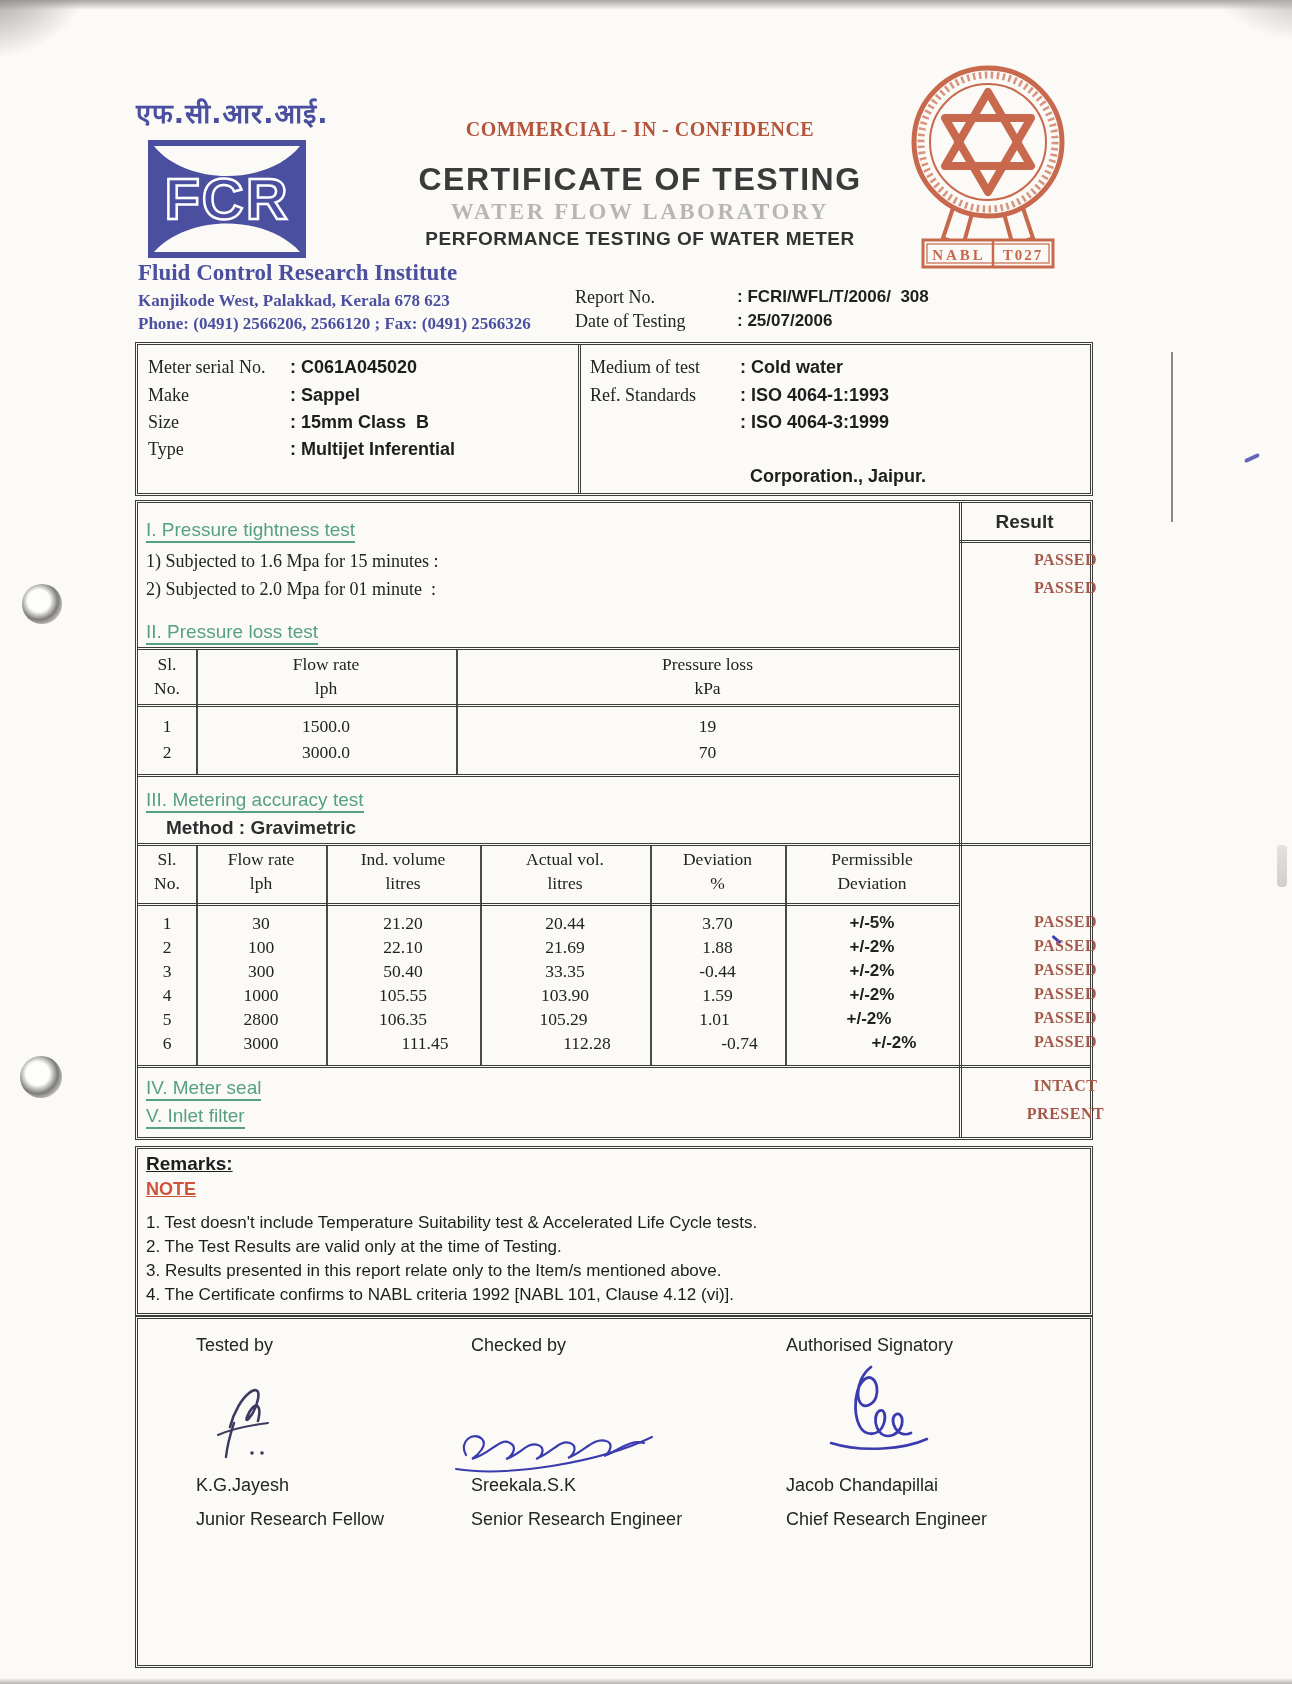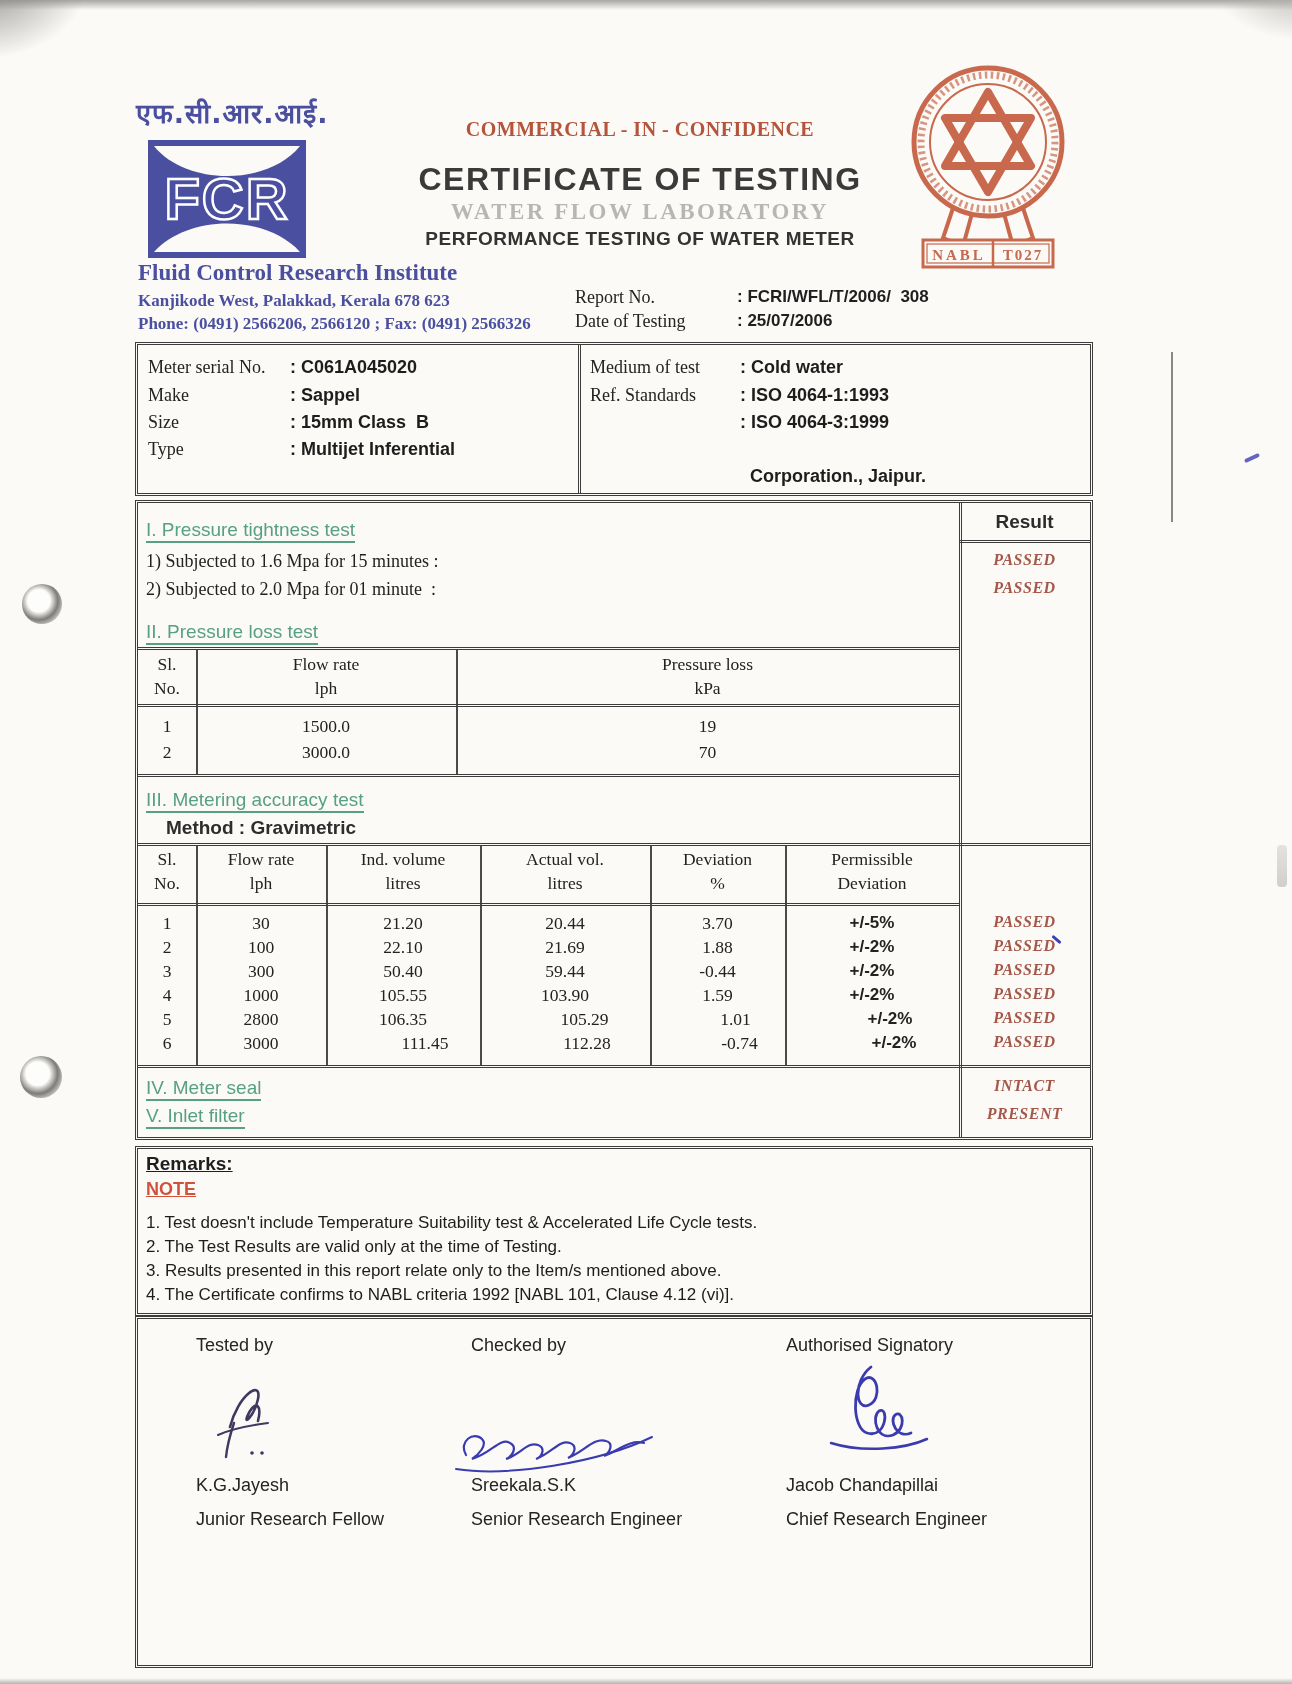--- a/index.html
+++ b/index.html
@@ -36,21 +36,21 @@
   .hsep{border-top:3px double #3c3c3c;height:0;}
   
   .mrow{display:flex;font-size:18px;}
   .mlabel{display:inline-block;}
   .mval{font-family:"Liberation Sans",sans-serif;font-weight:bold;color:#1d1d1d;}
   
   .sec-title{font-family:"Liberation Sans",sans-serif;font-weight:normal;font-size:19px;color:#56a083;}
   .sec-title span{border-bottom:2px solid #56a083;padding-bottom:1px;}
   .body-serif{font-size:18px;color:#222;}
   .result-hdr{font-family:"Liberation Sans",sans-serif;font-weight:bold;font-size:19px;color:#2c2c2c;}
-  .passed{font-weight:bold;font-style:italic;font-size:16px;color:#a5584a;letter-spacing:.5px;}
+  .passed{font-weight:bold;font-size:16px;color:#a5584a;letter-spacing:.5px;padding-left:41px;}
   .res{position:absolute;left:821px;width:131px;text-align:center;}
   .tcell{text-align:center;font-size:17.5px;color:#222;}
   .trow{position:absolute;left:0;display:flex;}
   .perm{font-family:"Liberation Sans",sans-serif;font-weight:bold;font-size:17px;}
   .method{font-family:"Liberation Sans",sans-serif;font-weight:bold;font-size:19px;color:#2d2d2d;}
   
   .rem-title{font-family:"Liberation Sans",sans-serif;font-weight:bold;font-size:19px;color:#1e1e1e;text-decoration:underline;}
   .note-title{font-family:"Liberation Sans",sans-serif;font-weight:bold;font-size:18px;color:#d0523a;text-decoration:underline;}
   .note-item{font-family:"Liberation Sans",sans-serif;font-size:17px;color:#1d1d1d;}
   
@@ -222,37 +222,37 @@
           <span class="tcell" style="width:130px;">100</span>
           <span class="tcell" style="width:154px;">22.10</span>
           <span class="tcell" style="width:170px;">21.69</span>
           <span class="tcell" style="width:135px;">1.88</span>
           <span class="tcell perm" style="width:174px;">+/-2%</span>
         </div>
       <div class="trow" style="top:115px;">
           <span class="tcell" style="width:58px;">3</span>
           <span class="tcell" style="width:130px;">300</span>
           <span class="tcell" style="width:154px;">50.40</span>
-          <span class="tcell" style="width:170px;">59.44</span>
+          <span class="tcell" style="width:170px;">33.35</span>
           <span class="tcell" style="width:135px;">-0.44</span>
           <span class="tcell perm" style="width:174px;">+/-2%</span>
         </div>
       <div class="trow" style="top:139px;">
           <span class="tcell" style="width:58px;">4</span>
           <span class="tcell" style="width:130px;">1000</span>
           <span class="tcell" style="width:154px;">105.55</span>
           <span class="tcell" style="width:170px;">103.90</span>
           <span class="tcell" style="width:135px;">1.59</span>
           <span class="tcell perm" style="width:174px;">+/-2%</span>
         </div>
       <div class="trow" style="top:163px;">
           <span class="tcell" style="width:58px;">5</span>
           <span class="tcell" style="width:130px;">2800</span>
           <span class="tcell" style="width:154px;">106.35</span>
-          <span class="tcell" style="width:167px;margin-left:21px;">105.29</span>
+          <span class="tcell" style="width:167px;">105.29</span>
           <span class="tcell" style="width:135px;">1.01</span>
           <span class="tcell perm" style="width:174px;">+/-2%</span>
         </div>
       <div class="trow" style="top:187px;">
           <span class="tcell" style="width:58px;">6</span>
           <span class="tcell" style="width:130px;">3000</span>
           <span class="tcell" style="width:154px;padding-left:22px;">111.45</span>
           <span class="tcell" style="width:170px;">112.28</span>
           <span class="tcell" style="width:135px;">-0.74</span>
           <span class="tcell perm" style="width:174px;">+/-2%</span>

